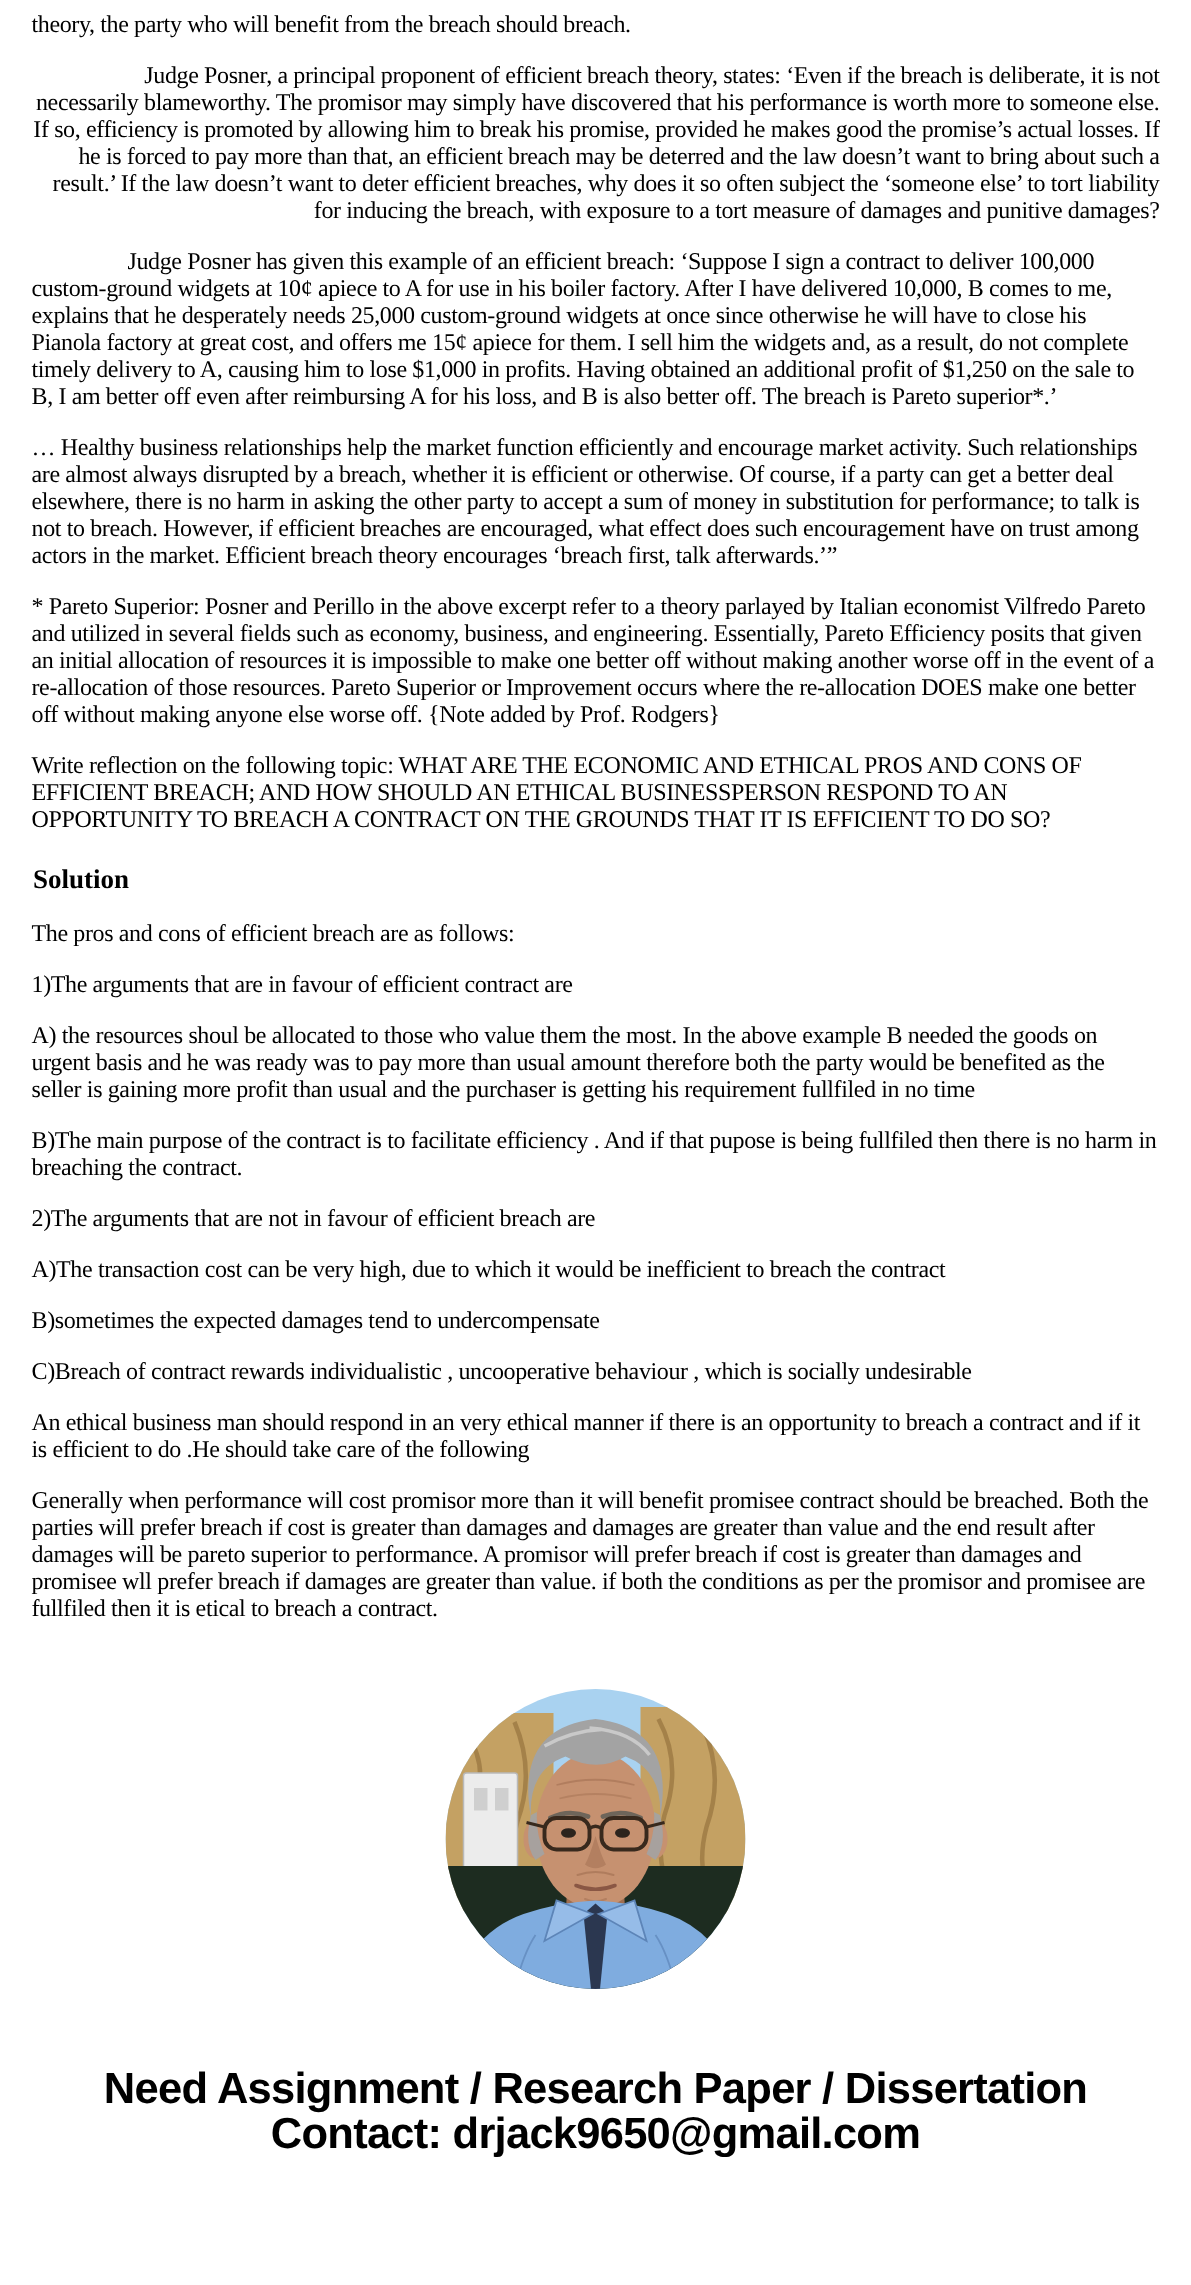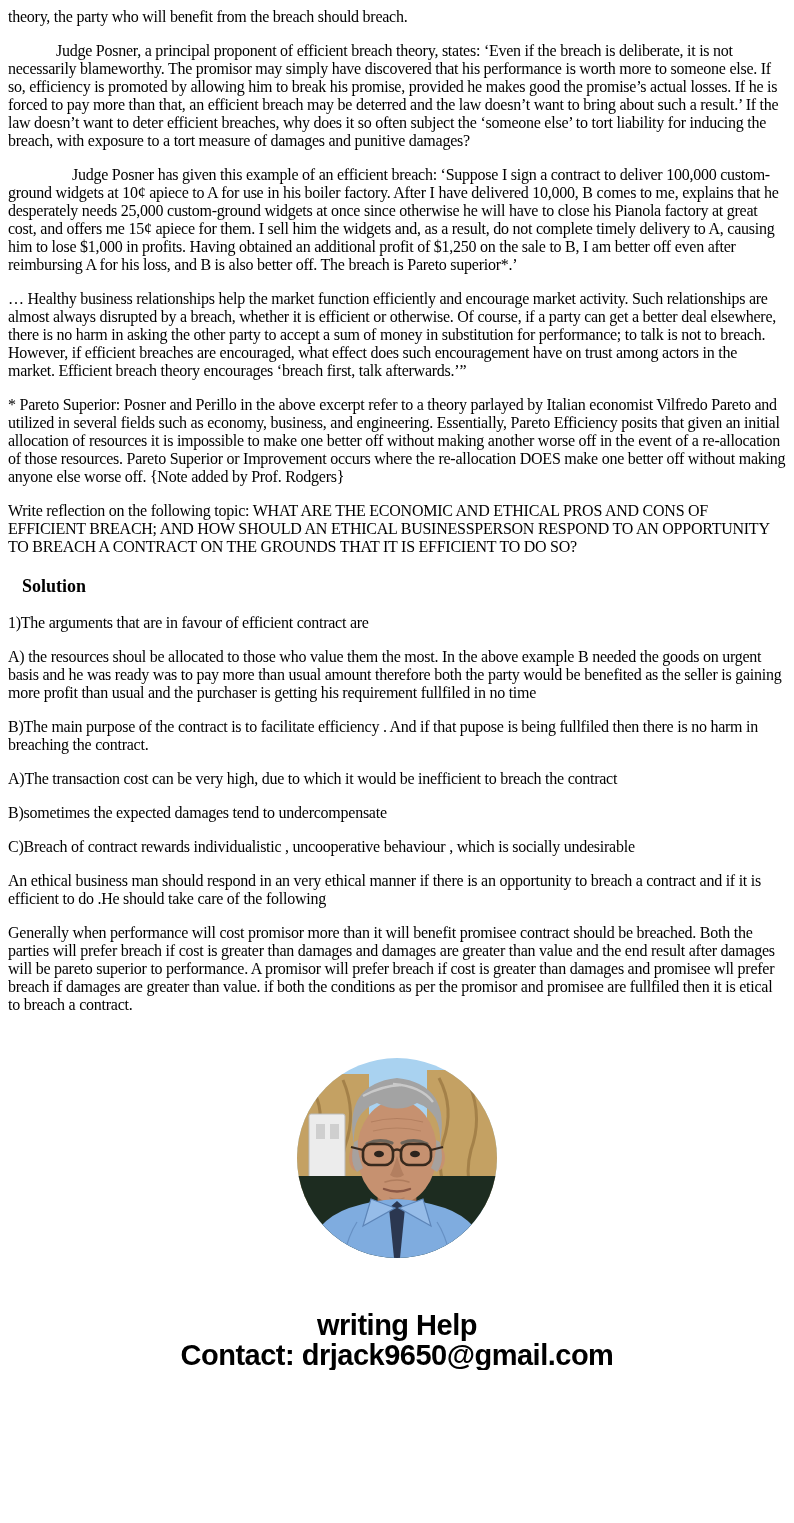--- a/index.html
+++ b/index.html
@@ -6,26 +6,26 @@
     background: #ffffff;
     color: #000000;
   }
   body {
     margin: 8px;
     width: 778px;
     font-family: "Liberation Serif", "DejaVu Serif", serif;
     font-size: 16px;
   }
   .para {
-    margin: 16px 0;
+    margin: 16px 13px;
     line-height: 18px;
     letter-spacing: -0.25px;
   }
   #question-paragraphs .para:first-child { margin-top: 0; }
-  .indent-1 { text-indent: 48px; }
+  .indent-1 { text-indent: 48px; text-align: right; }
   .indent-2 { text-indent: 64px; }
   .solution-heading {
     font-family: "Liberation Serif", "DejaVu Serif", serif;
     font-size: 18px;
     font-weight: 700;
     margin: 20px 0 18px 14px;
     line-height: 20px;
   }
   .avatar-wrap {
     width: 200px;
@@ -55,23 +55,25 @@
       <p class="para indent-2">Judge Posner has given this example of an efficient breach: ‘Suppose I sign a contract to deliver 100,000 custom-ground widgets at 10¢ apiece to A for use in his boiler factory. After I have delivered 10,000, B comes to me, explains that he desperately needs 25,000 custom-ground widgets at once since otherwise he will have to close his Pianola factory at great cost, and offers me 15¢ apiece for them. I sell him the widgets and, as a result, do not complete timely delivery to A, causing him to lose $1,000 in profits. Having obtained an additional profit of $1,250 on the sale to B, I am better off even after reimbursing A for his loss, and B is also better off. The breach is Pareto superior*.’</p>
       <p class="para">… Healthy business relationships help the market function efficiently and encourage market activity. Such relationships are almost always disrupted by a breach, whether it is efficient or otherwise. Of course, if a party can get a better deal elsewhere, there is no harm in asking the other party to accept a sum of money in substitution for performance; to talk is not to breach. However, if efficient breaches are encouraged, what effect does such encouragement have on trust among actors in the market. Efficient breach theory encourages ‘breach first, talk afterwards.’”</p>
       <p class="para">* Pareto Superior: Posner and Perillo in the above excerpt refer to a theory parlayed by Italian economist Vilfredo Pareto and utilized in several fields such as economy, business, and engineering. Essentially, Pareto Efficiency posits that given an initial allocation of resources it is impossible to make one better off without making another worse off in the event of a re-allocation of those resources. Pareto Superior or Improvement occurs where the re-allocation DOES make one better off without making anyone else worse off. {Note added by Prof. Rodgers}</p>
       <p class="para">Write reflection on the following topic: WHAT ARE THE ECONOMIC AND ETHICAL PROS AND CONS OF EFFICIENT BREACH; AND HOW SHOULD AN ETHICAL BUSINESSPERSON RESPOND TO AN OPPORTUNITY TO BREACH A CONTRACT ON THE GROUNDS THAT IT IS EFFICIENT TO DO SO?</p>
     </section>
 
   <div class="solution-heading">Solution</div>
 
   <section id="solution-paragraphs">
 
+  <p class="para">The pros and cons of efficient breach are as follows:</p>
       <p class="para">1)The arguments that are in favour of efficient contract are</p>
       <p class="para">A) the resources shoul be allocated to those who value them the most. In the above example B needed the goods on urgent basis and he was ready was to pay more than usual amount therefore both the party would be benefited as the seller is gaining more profit than usual and the purchaser is getting his requirement fullfiled in no time</p>
       <p class="para">B)The main purpose of the contract is to facilitate efficiency . And if that pupose is being fullfiled then there is no harm in breaching the contract.</p>
+      <p class="para">2)The arguments that are not in favour of efficient breach are</p>
       <p class="para">A)The transaction cost can be very high, due to which it would be inefficient to breach the contract</p>
       <p class="para">B)sometimes the expected damages tend to undercompensate</p>
       <p class="para">C)Breach of contract rewards individualistic , uncooperative behaviour , which is socially undesirable</p>
       <p class="para">An ethical business man should respond in an very ethical manner if there is an opportunity to breach a contract and if it is efficient to do .He should take care of the following</p>
       <p class="para">Generally when performance will cost promisor more than it will benefit promisee contract should be breached. Both the parties will prefer breach if cost is greater than damages and damages are greater than value and the end result after damages will be pareto superior to performance. A promisor will prefer breach if cost is greater than damages and promisee wll prefer breach if damages are greater than value. if both the conditions as per the promisor and promisee are fullfiled then it is etical to breach a contract.</p>
     </section>
 
   <div class="avatar-wrap">
     <svg viewBox="0 0 200 200" role="img">
       <defs>
@@ -144,17 +146,17 @@
         <g fill="none" stroke="#5d85b8" stroke-width="1.2" opacity="0.7">
           <path d="M46,200 Q52,176 60,164"></path>
           <path d="M154,200 Q148,176 140,164"></path>
         </g>
       </g>
     </svg>
   </div>
 
   <footer class="promo-footer" id="footer-lines">
 
-      <div class="footer-line">writing Help</div>
+  <div class="footer-line">Need Assignment / Research Paper / Dissertation</div>
       <div class="footer-line">Contact: drjack9650@gmail.com</div>
     </footer>
 
 </main>
 
 </body></html>

